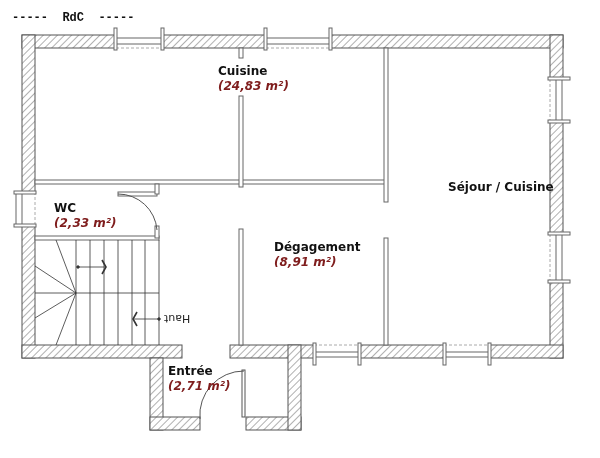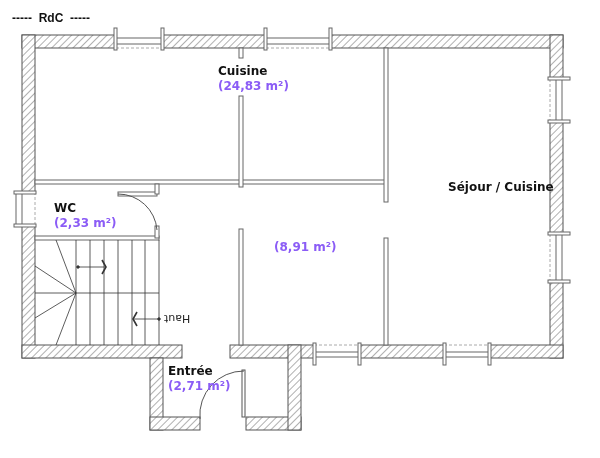--- a/index.html
+++ b/index.html
@@ -2,23 +2,23 @@
 <html><head>
 <meta charset="utf-8">
 <style>
   html, body { margin: 0; padding: 0; background: #ffffff; }
   body { width: 600px; height: 458px; position: relative; overflow: hidden;
          font-family: "DejaVu Sans", sans-serif; }
   #plan { position: absolute; left: 0; top: 0; }
   .lbl { position: absolute; font-family: "DejaVu Sans", sans-serif; font-weight: bold;
          font-size: 12px; line-height: 15px; white-space: nowrap; }
   .lbl .name { color: #111111; display: block; }
-  .lbl .area { color: #8b5cf6; display: block; }
+  .lbl .area { color: #7f1d1d; display: block; font-style: italic; }
   .title { position: absolute; left: 12px; top: 11px; font-weight: bold; font-size: 12px;
-           color: #111; font-family: Liberation Sans, sans-serif; white-space: pre; }
+           color: #111; font-family: Liberation Mono, monospace; white-space: pre; }
   .haut { position: absolute; left: 164px; top: 312px; font-size: 11px; color: #222;
           transform: rotate(180deg); font-family: "DejaVu Sans", sans-serif; }
 </style>
 </head>
 <body>
 
 <svg id="plan" width="600" height="458" viewBox="0 0 600 458" xmlns="http://www.w3.org/2000/svg">
   <defs>
     <pattern id="hatch" patternUnits="userSpaceOnUse" width="5" height="5" patternTransform="rotate(45)">
       <rect width="5" height="5" fill="#ffffff"></rect>
@@ -145,20 +145,21 @@
 <div class="lbl" style="left:448px; top:180px;">
   <span class="name">Séjour / Cuisine</span>
 </div>
 
 <div class="lbl" style="left:54px; top:201px;">
   <span class="name">WC</span>
   <span class="area">(2,33 m²)</span>
 </div>
 
 <div class="lbl" style="left:274px; top:240px;">
+  <span class="name">Dégagement</span>
   <span class="area">(8,91 m²)</span>
 </div>
 
 <div class="lbl" style="left:168px; top:364px;">
   <span class="name">Entrée</span>
   <span class="area">(2,71 m²)</span>
 </div>
 
 <div class="haut">Haut</div>
 

